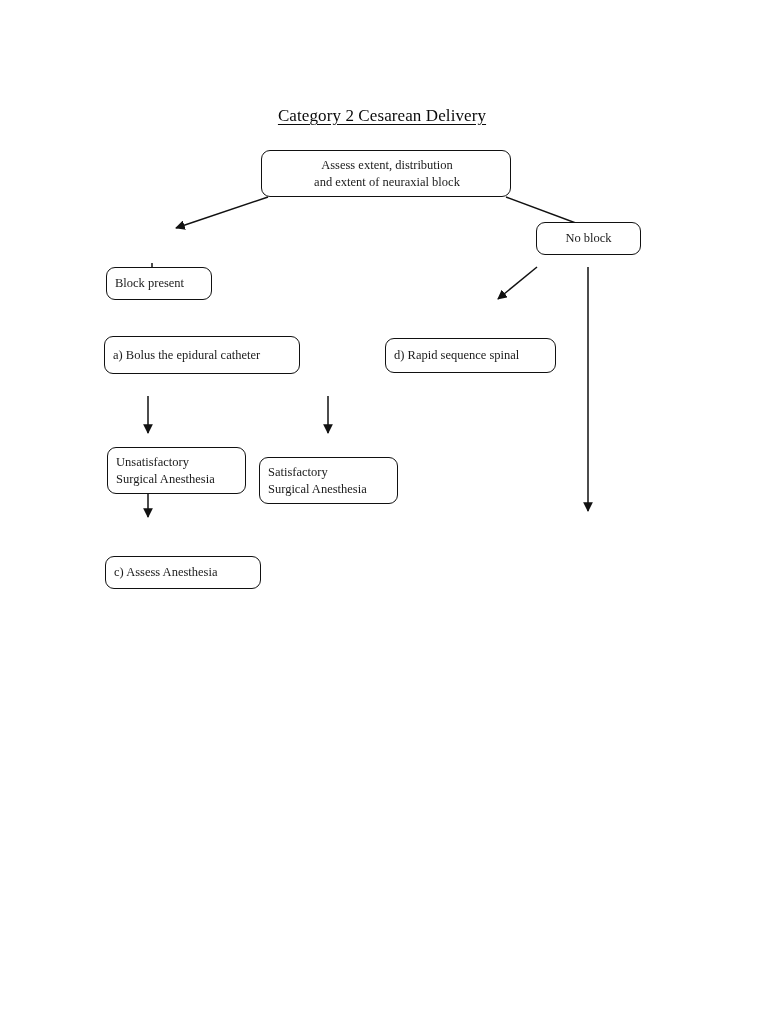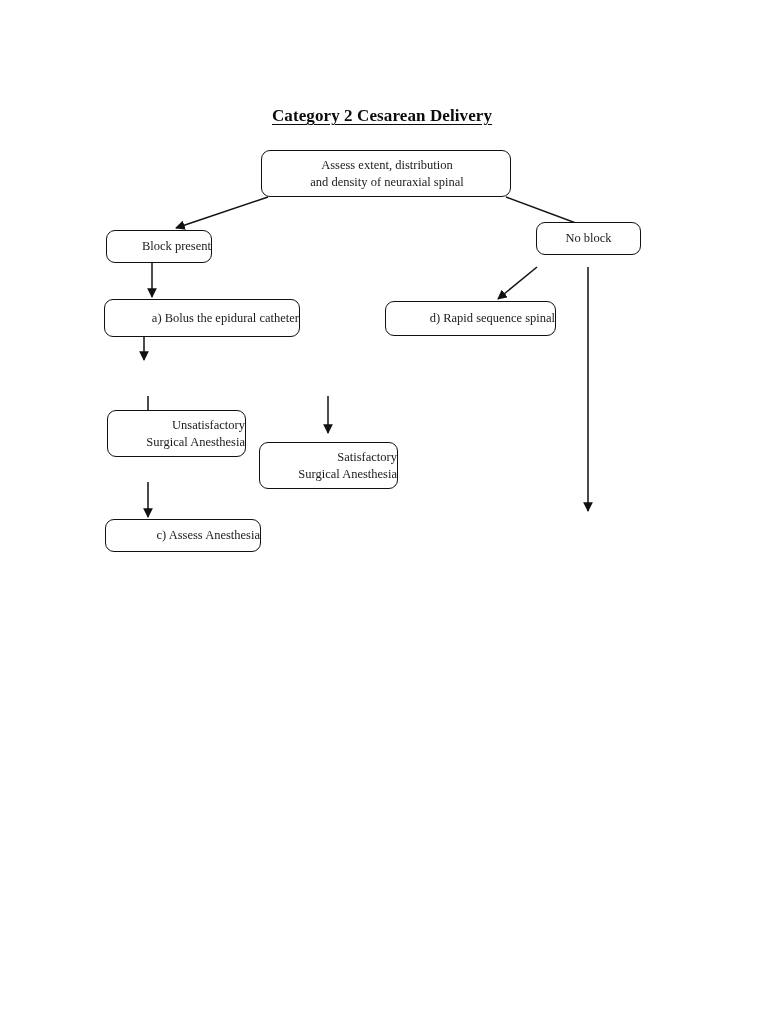--- a/index.html
+++ b/index.html
@@ -23,21 +23,21 @@
     height: 1024px;
     pointer-events: none;
   }
   .title {
     position: absolute;
     left: 258px;
     top: 106px;
     width: 248px;
     text-align: center;
     font-size: 17px;
-    font-weight: bold;
+    font-weight: normal;
     color: #0b0b0b;
     letter-spacing: 0.1px;
     text-decoration: underline;
     text-underline-offset: 3px;
   }
   .node {
     position: absolute;
     box-sizing: border-box;
     border: 1.6px solid #111111;
     border-radius: 9px;
@@ -47,21 +47,21 @@
     line-height: 1.32;
     display: flex;
     flex-direction: column;
     justify-content: center;
   }
   .node .line {
     display: block;
     white-space: pre;
   }
   .node.center { align-items: center; text-align: center; }
-  .node.left   { align-items: flex-end; text-align: left; padding-left: 20px; }
+  .node.left   { align-items: flex-start; text-align: left; padding-left: 8px; margin-top: 37px; }
   .node.pad-c  { padding-left: 6px; padding-right: 6px; }
 </style>
 </head>
 <body>
 
 <div id="page">
 
   <svg id="edges" viewBox="0 0 768 1024">
     <defs>
       <marker id="arrow" viewBox="0 0 10 10" refX="9" refY="5" markerWidth="6.5" markerHeight="6.5" orient="auto-start-reverse">
@@ -78,21 +78,21 @@
       <path d="M 148 482 L 148 517"></path>
       <path d="M 537 267 L 498 299"></path>
       <path d="M 588 267 L 588 511"></path>
     </g>
   </svg>
 
   <div class="title">Category 2 Cesarean Delivery</div>
 
   <div class="node center pad-c" style="left:261px; top:150px; width:250px; height:47px;padding-left:8px;">
     <span class="line">Assess extent, distribution</span>
-    <span class="line">and density of neuraxial spinal</span>
+    <span class="line">and extent of neuraxial block</span>
   </div>
 
   <div class="node left" style="left:106px; top:230px; width:106px; height:33px;">
     <span class="line">Block present</span>
   </div>
 
   <div class="node center pad-c" style="left:536px; top:222px; width:105px; height:33px;">
     <span class="line">No block</span>
   </div>
 
@@ -103,21 +103,21 @@
   <div class="node left" style="left:104px; top:299px; width:196px; height:38px;">
     <span class="line">a) Bolus the epidural catheter</span>
   </div>
 
 
   <div class="node left" style="left:107px; top:410px; width:139px; height:47px;">
     <span class="line">Unsatisfactory</span>
     <span class="line">Surgical Anesthesia</span>
   </div>
 
-  <div class="node left" style="left:259px; top:442px; width:139px; height:47px;">
+  <div class="node left" style="left:259px; top:420px; width:139px; height:47px;">
     <span class="line">Satisfactory</span>
     <span class="line">Surgical Anesthesia</span>
   </div>
 
   <div class="node left" style="left:105px; top:519px; width:156px; height:33px;">
     <span class="line">c) Assess Anesthesia</span>
   </div>
 
 
 </div>

